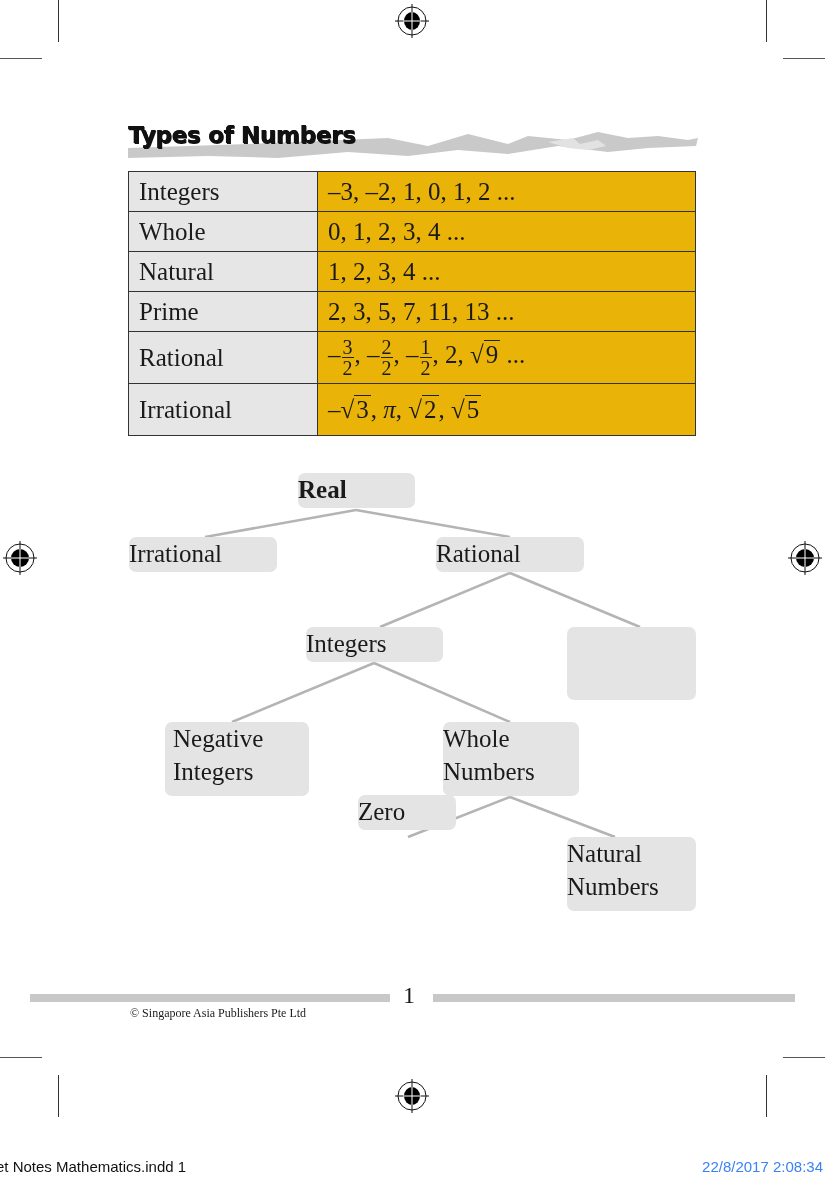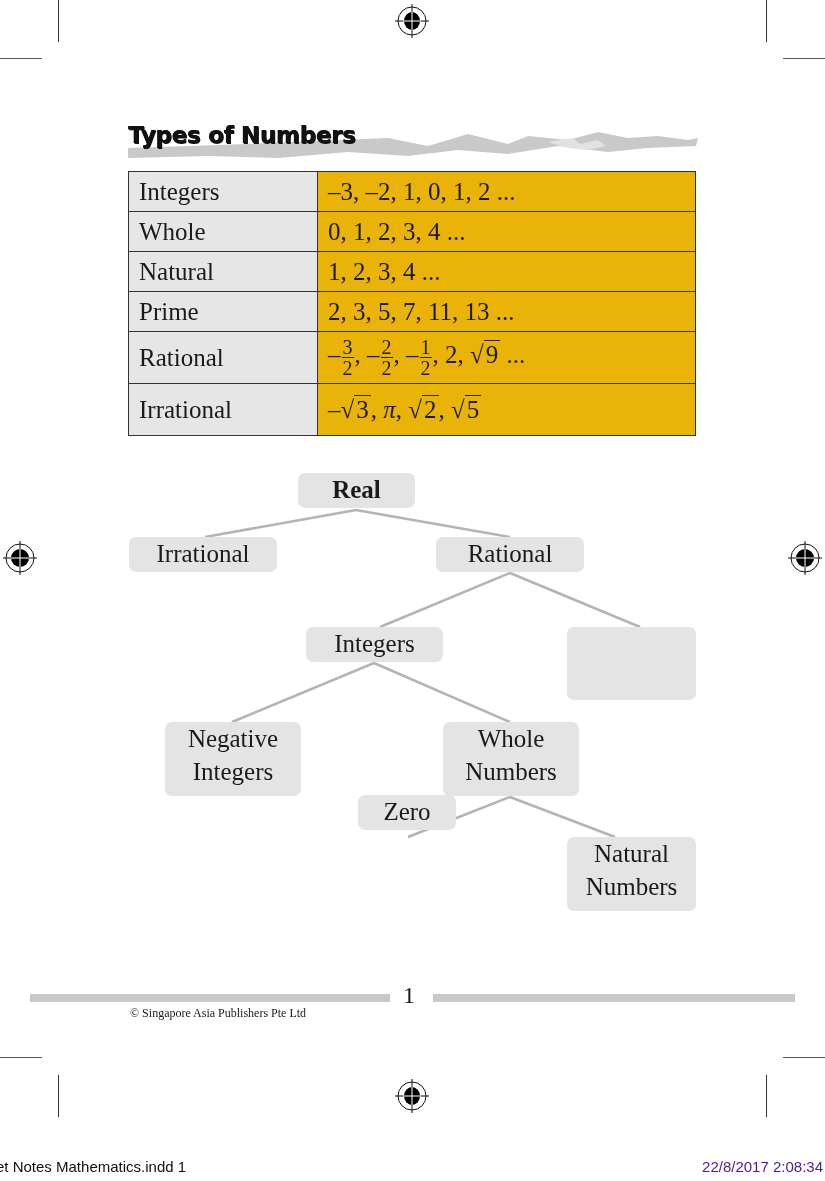--- a/index.html
+++ b/index.html
@@ -28,29 +28,29 @@
   .num-table tr.tall td { height: 51px; }
   .frac { display: inline-block; vertical-align: middle; text-align: center; font-size: 20px; line-height: 1; margin: 0 1px; }
   .frac .n { display: block; border-bottom: 1px solid #222; padding: 0 1px; }
   .frac .d { display: block; }
   .sqrt { text-decoration: none; }
   .sqrt .rad { border-top: 1.5px solid #222; padding: 0 2px; }
 
   
   .tree-lines { position: absolute; left: 0; top: 0; width: 825px; height: 1181px; pointer-events: none; }
   .node { position: absolute; background: #e4e4e4; border-radius: 7px; font-size: 25px;
-          text-align: center; line-height: 33px; color: #1a1a1a; }
+          line-height: 33px; color: #1a1a1a; }
   .node.bold { font-weight: bold; }
 
   
   .footer-bar { position: absolute; height: 8px; background: #c8c8c8; }
   .page-num { position: absolute; left: 403px; top: 982px; font-size: 24px; }
   .copyright { position: absolute; left: 130px; top: 1006px; font-size: 12px; }
   .slug-left { position: absolute; left: -4px; top: 1158px; font-family: "Liberation Sans", sans-serif; font-size: 15px; color: #111; }
-  .slug-right { position: absolute; right: 2px; top: 1158px; font-family: "Liberation Sans", sans-serif; font-size: 15px; color: #4c1d95; }
+  .slug-right { position: absolute; right: 2px; top: 1158px; font-family: "Liberation Sans", sans-serif; font-size: 15px; color: #3b82f6; }
 </style>
 </head>
 <body>
 
 <div class="crop-v" style="left:58px; top:0; height:42px;"></div>
 <div class="crop-v" style="left:766px; top:0; height:42px;"></div>
 <div class="crop-h" style="left:0; top:58px; width:42px;"></div>
 <div class="crop-h" style="left:783px; top:58px; width:42px;"></div>
 <div class="crop-h" style="left:0; top:1057px; width:42px;"></div>
 <div class="crop-h" style="left:783px; top:1057px; width:42px;"></div>
@@ -145,21 +145,21 @@
     <line x1="510" y1="797" x2="615" y2="837"></line>
   </g>
 </svg>
 
 <div class="node bold" style="left:298px; top:473px; width:117px; height:35px;"><span>Real</span></div>
 <div class="node" style="left:129px; top:537px; width:148px; height:35px;"><span>Irrational</span></div>
 <div class="node" style="left:436px; top:537px; width:148px; height:35px;"><span>Rational</span></div>
 <div class="node" style="left:306px; top:627px; width:137px; height:35px;"><span>Integers</span></div>
 <div class="node" style="left:567px; top:627px; width:129px; height:73px;">
 </div>
-<div class="node" style="left:165px; top:722px; width:136px; height:74px;">
+<div class="node" style="left:165px; top:722px; width:136px; height:74px;padding-left:8px;">
   <div>Negative</div>
   <div>Integers</div>
 </div>
 <div class="node" style="left:443px; top:722px; width:136px; height:74px;">
   <div>Whole</div>
   <div>Numbers</div>
 </div>
 <div class="node" style="left:358px; top:795px; width:98px; height:35px;"><span>Zero</span></div>
 <div class="node" style="left:567px; top:837px; width:129px; height:74px;">
   <div>Natural</div>

